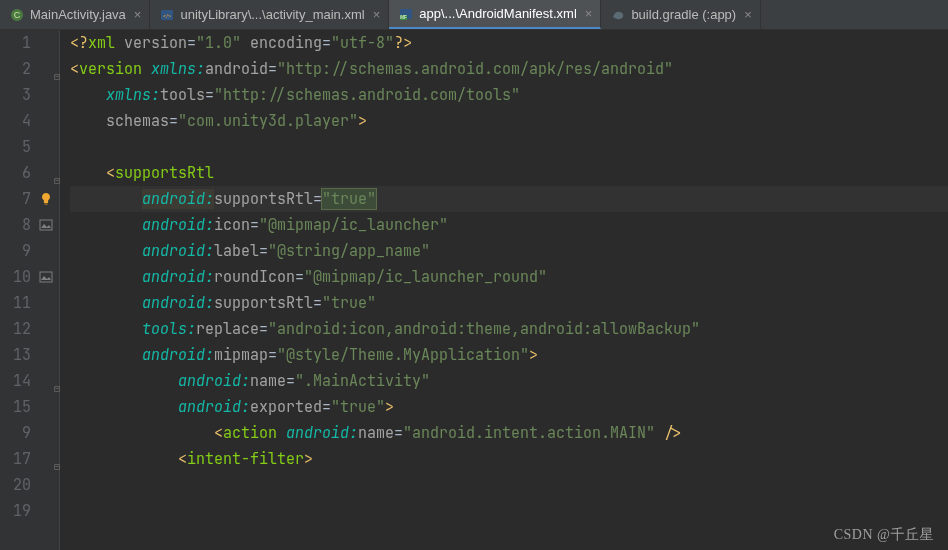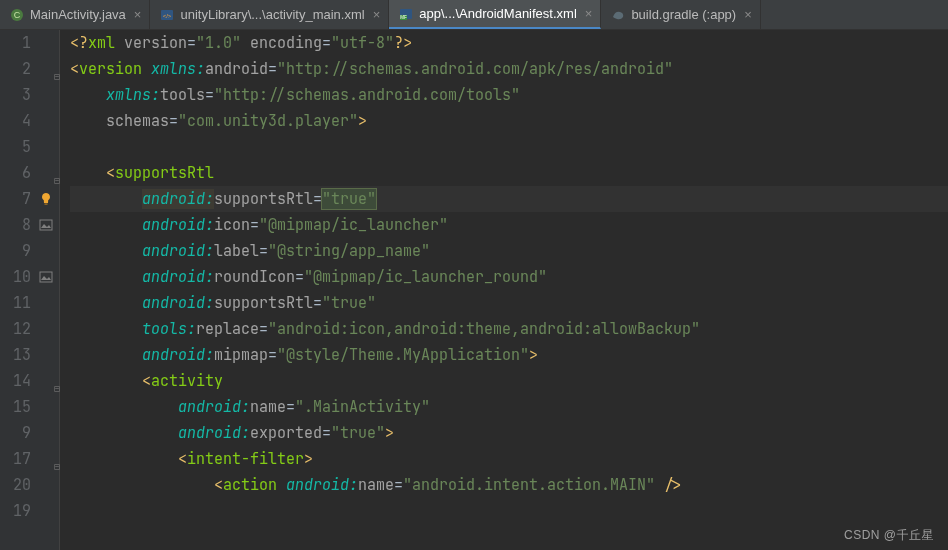--- a/index.html
+++ b/index.html
@@ -59,22 +59,22 @@
 .line { height:26px; white-space:pre; }
 .line.hl { background:#323232; }
 .t-br { color:#e8bf6a; } 
 .t-tag { color:#84cc16; } 
 .t-ns { color:#14b8a6; font-style:italic; } 
 .t-attr { color:#a3a3a3; } 
 .t-eq { color:#a9b7c6; }
 .t-str { color:#6a8759; }
 .watermark {
   position:absolute; right:14px; bottom:6px;
-  color:rgba(220,220,220,.65); font-size:12px;
-  font-family:Liberation Sans, sans-serif;
+  color:rgba(220,220,220,.65); font-size:14px;
+  font-family:Liberation Serif, serif;
   letter-spacing:.5px;
 }
 svg { display:block; }
 </style>
 </head>
 <body>
 
 <div class="tabbar">
   <div class="tab">
     <span class="ficon">
@@ -169,22 +169,21 @@
     <div class="line">    <span class="t-attr">schemas</span><span class="t-eq">=</span><span class="t-str">"com.unity3d.player"</span><span class="t-br">&gt;</span></div>
     <div class="line"></div>
     <div class="line">    <span class="t-br">&lt;</span><span class="t-tag">supportsRtl</span></div>
     <div class="line hl">        <span class="t-ns" style="background:#3d3b33">android:</span><span class="t-attr">supportsRtl</span><span class="t-eq">=</span><span class="t-str" style="background:#3d4b39;outline:1px solid #5a6b49">"true"</span></div>
     <div class="line">        <span class="t-ns">android:</span><span class="t-attr">icon</span><span class="t-eq">=</span><span class="t-str">"@mipmap/ic_launcher"</span></div>
     <div class="line">        <span class="t-ns">android:</span><span class="t-attr">label</span><span class="t-eq">=</span><span class="t-str">"@string/app_name"</span></div>
     <div class="line">        <span class="t-ns">android:</span><span class="t-attr">roundIcon</span><span class="t-eq">=</span><span class="t-str">"@mipmap/ic_launcher_round"</span></div>
     <div class="line">        <span class="t-ns">android:</span><span class="t-attr">supportsRtl</span><span class="t-eq">=</span><span class="t-str">"true"</span></div>
     <div class="line">        <span class="t-ns">tools:</span><span class="t-attr">replace</span><span class="t-eq">=</span><span class="t-str">"android:icon,android:theme,android:allowBackup"</span></div>
     <div class="line">        <span class="t-ns">android:</span><span class="t-attr">mipmap</span><span class="t-eq">=</span><span class="t-str">"@style/Theme.MyApplication"</span><span class="t-br">&gt;</span></div>
-    <div class="line">        <span class="t-br">&lt;</span><span class="t-tag">activity</span></div>
     <div class="line">            <span class="t-ns">android:</span><span class="t-attr">name</span><span class="t-eq">=</span><span class="t-str">".MainActivity"</span></div>
     <div class="line">            <span class="t-ns">android:</span><span class="t-attr">exported</span><span class="t-eq">=</span><span class="t-str">"true"</span><span class="t-br">&gt;</span></div>
+    <div class="line">                <span class="t-br">&lt;</span><span class="t-tag">action </span><span class="t-ns">android:</span><span class="t-attr">name</span><span class="t-eq">=</span><span class="t-str">"android.intent.action.MAIN"</span><span class="t-br"> /&gt;</span></div>
     <div class="line">            <span class="t-br">&lt;</span><span class="t-tag">intent-filter</span><span class="t-br">&gt;</span></div>
-    <div class="line">                <span class="t-br">&lt;</span><span class="t-tag">action </span><span class="t-ns">android:</span><span class="t-attr">name</span><span class="t-eq">=</span><span class="t-str">"android.intent.action.MAIN"</span><span class="t-br"> /&gt;</span></div>
     <div class="line"></div>
   </div>
 </div>
 
 <div class="watermark">CSDN @千丘星</div>
 
 </body></html>

